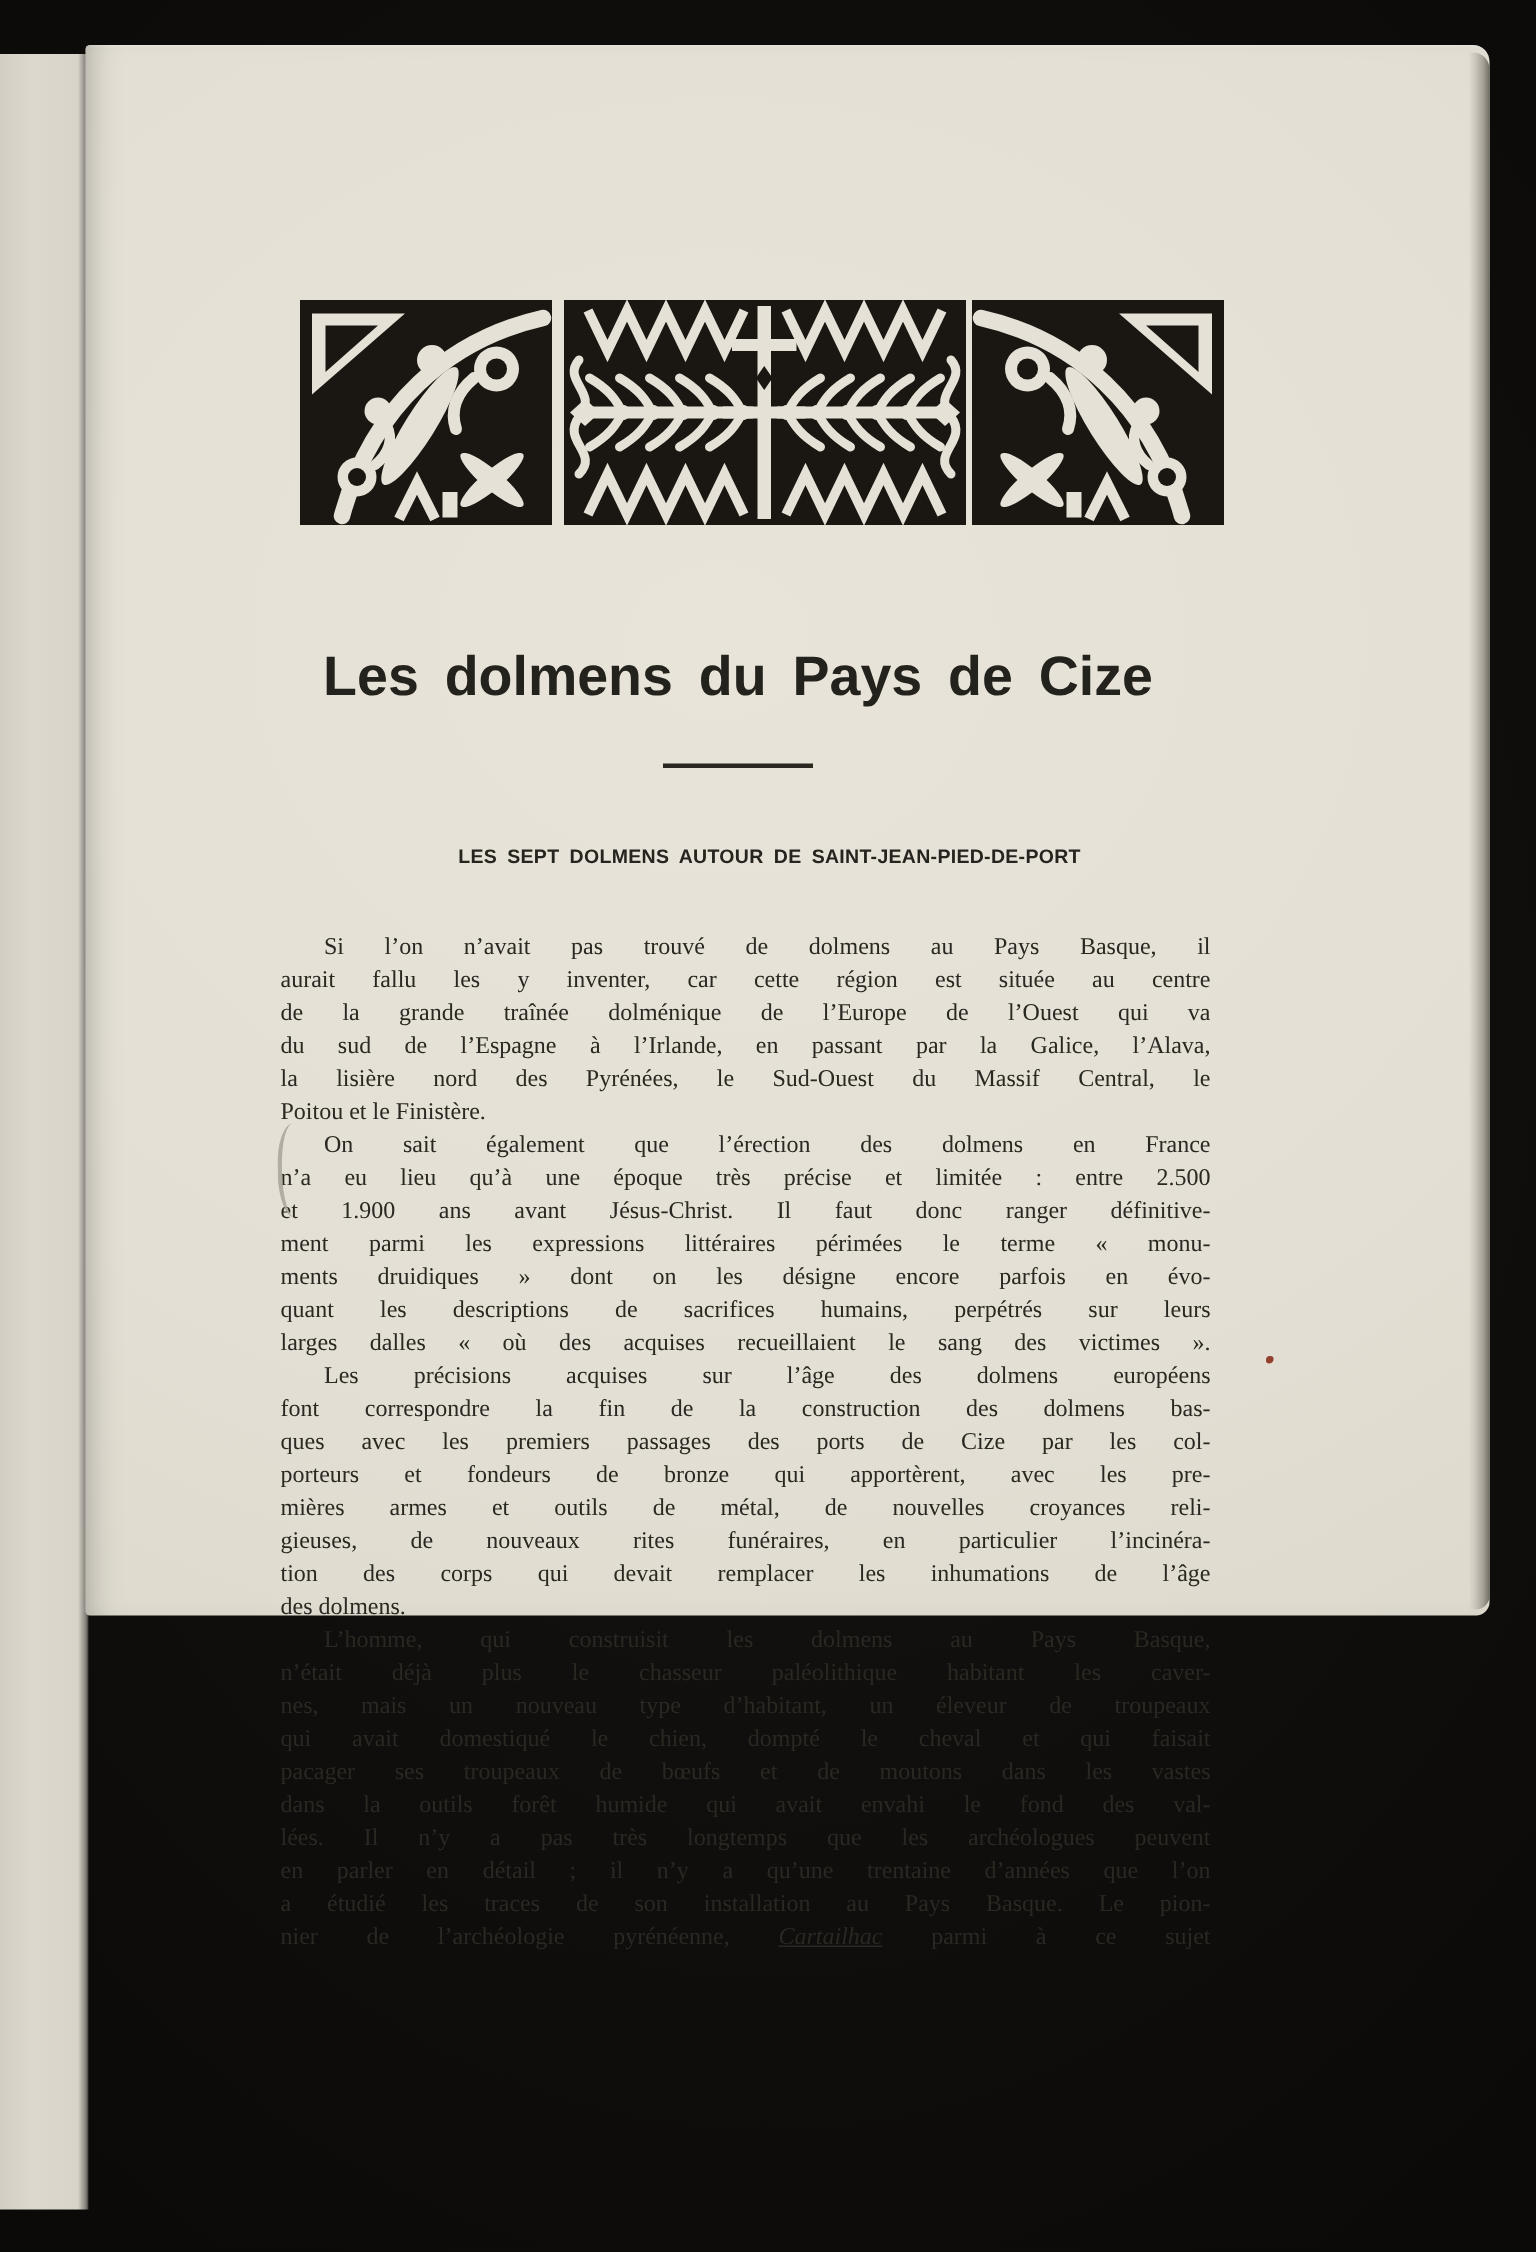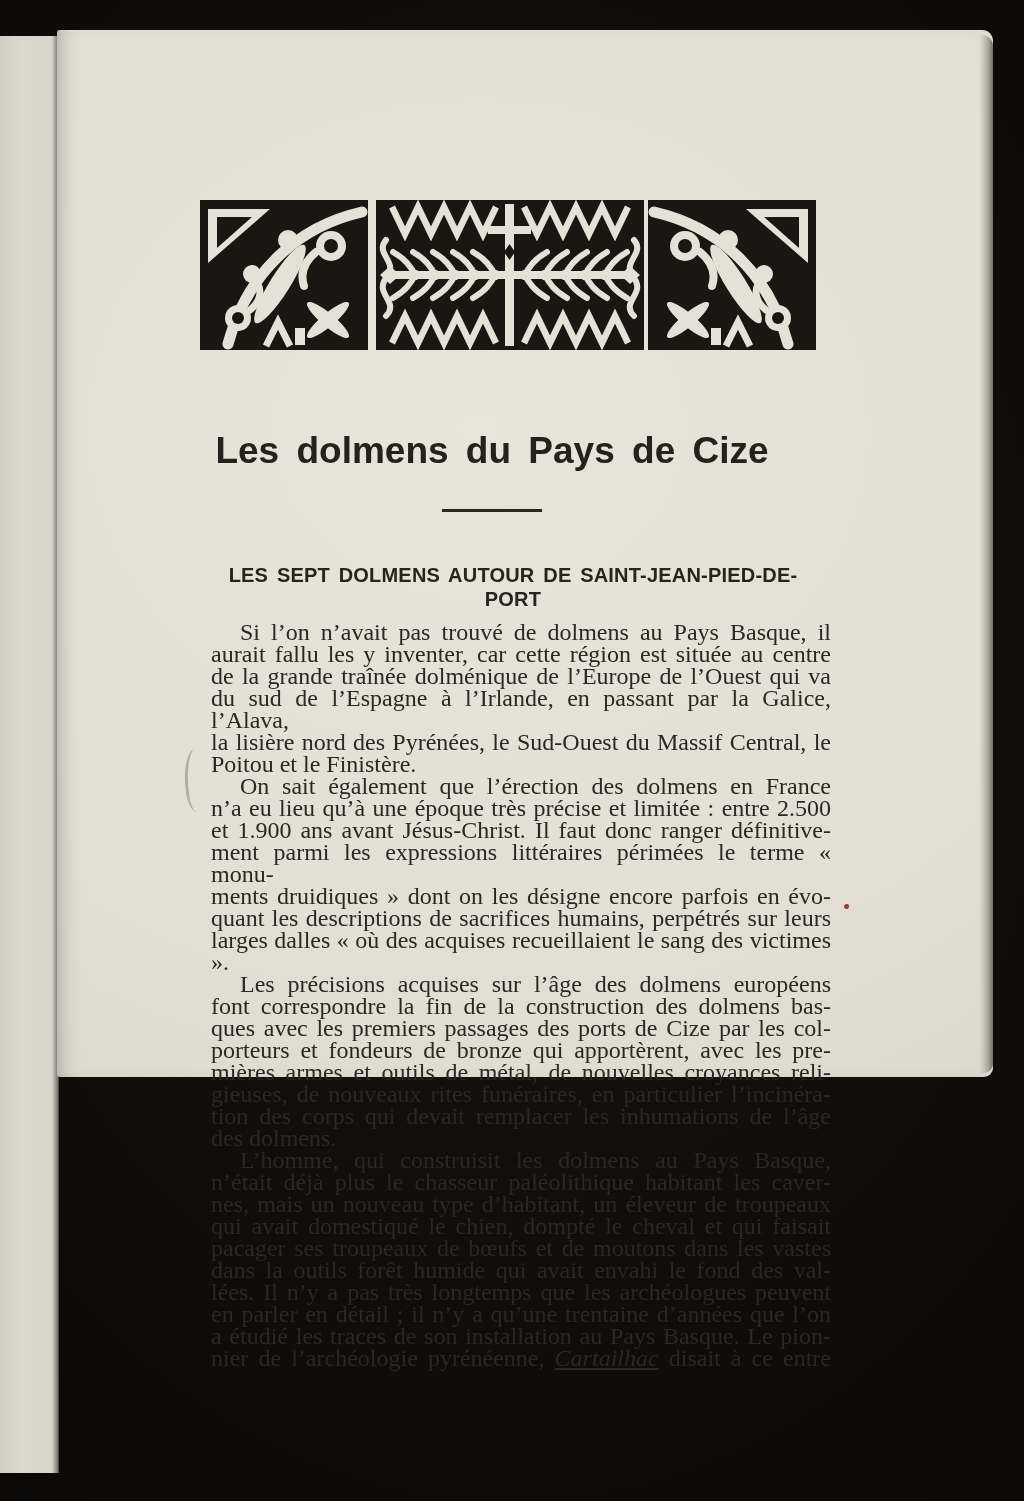--- a/index.html
+++ b/index.html
@@ -38,26 +38,26 @@
     text-align:center;color:#24221c;
     font-family:"Liberation Sans", sans-serif;
     font-weight:bold;font-size:37px;line-height:1.25;
     letter-spacing:0px;word-spacing:7px;
   }
   .rule{position:absolute;left:385px;top:479px;width:100px;height:3px;background:#2a2720;}
   .heading{
     position:absolute;left:146px;top:533px;width:620px;margin:0;
     text-align:center;color:#26241e;
     font-family:"Liberation Sans", sans-serif;
-    font-weight:bold;font-size:20px;line-height:1.2;
+    font-weight:bold;font-size:13px;line-height:1.2;
     letter-spacing:.2px;word-spacing:3px;
   }
   .article{
-    position:absolute;left:154px;top:591px;width:620px;
-    font-size:24px;line-height:22px;color:#2a2822;
+    position:absolute;left:130px;top:591px;width:620px;
+    font-size:16px;line-height:22px;color:#2a2822;
     text-rendering:optimizeLegibility;
   }
   .para{margin:0;}
   .line{text-align:justify;text-align-last:justify;}
   .line.indent{text-indent:29px;}
   .line.short{text-align-last:left;}
   .it{font-style:italic;text-decoration:underline;}
 
   
   .pencil{
@@ -171,21 +171,21 @@
         <div class="line indent">L’homme, qui construisit les dolmens au Pays Basque,</div>
         <div class="line">n’était déjà plus le chasseur paléolithique habitant les caver-</div>
         <div class="line">nes, mais un nouveau type d’habitant, un éleveur de troupeaux</div>
         <div class="line">qui avait domestiqué le chien, dompté le cheval et qui faisait</div>
         <div class="line">pacager ses troupeaux de bœufs et de moutons dans les vastes</div>
         <div class="line">dans la outils forêt humide qui avait envahi le fond des val-</div>
         <div class="line">lées. Il n’y a pas très longtemps que les archéologues peuvent</div>
         <div class="line">en parler en détail ; il n’y a qu’une trentaine d’années que l’on</div>
         <div class="line">a étudié les traces de son installation au Pays Basque. Le pion-</div>
         <div class="line">
-          <span>nier de l’archéologie pyrénéenne, </span><span class="it">Cartailhac</span><span> disait à ce entre</span>
+          <span>nier de l’archéologie pyrénéenne, </span><span class="it">Cartailhac</span><span> parmi à ce sujet</span>
         </div>
       </div>
     </div>
 
     <div class="pencil"></div>
     <div class="speck"></div>
   </div>
 </div>
 
 </body></html>

